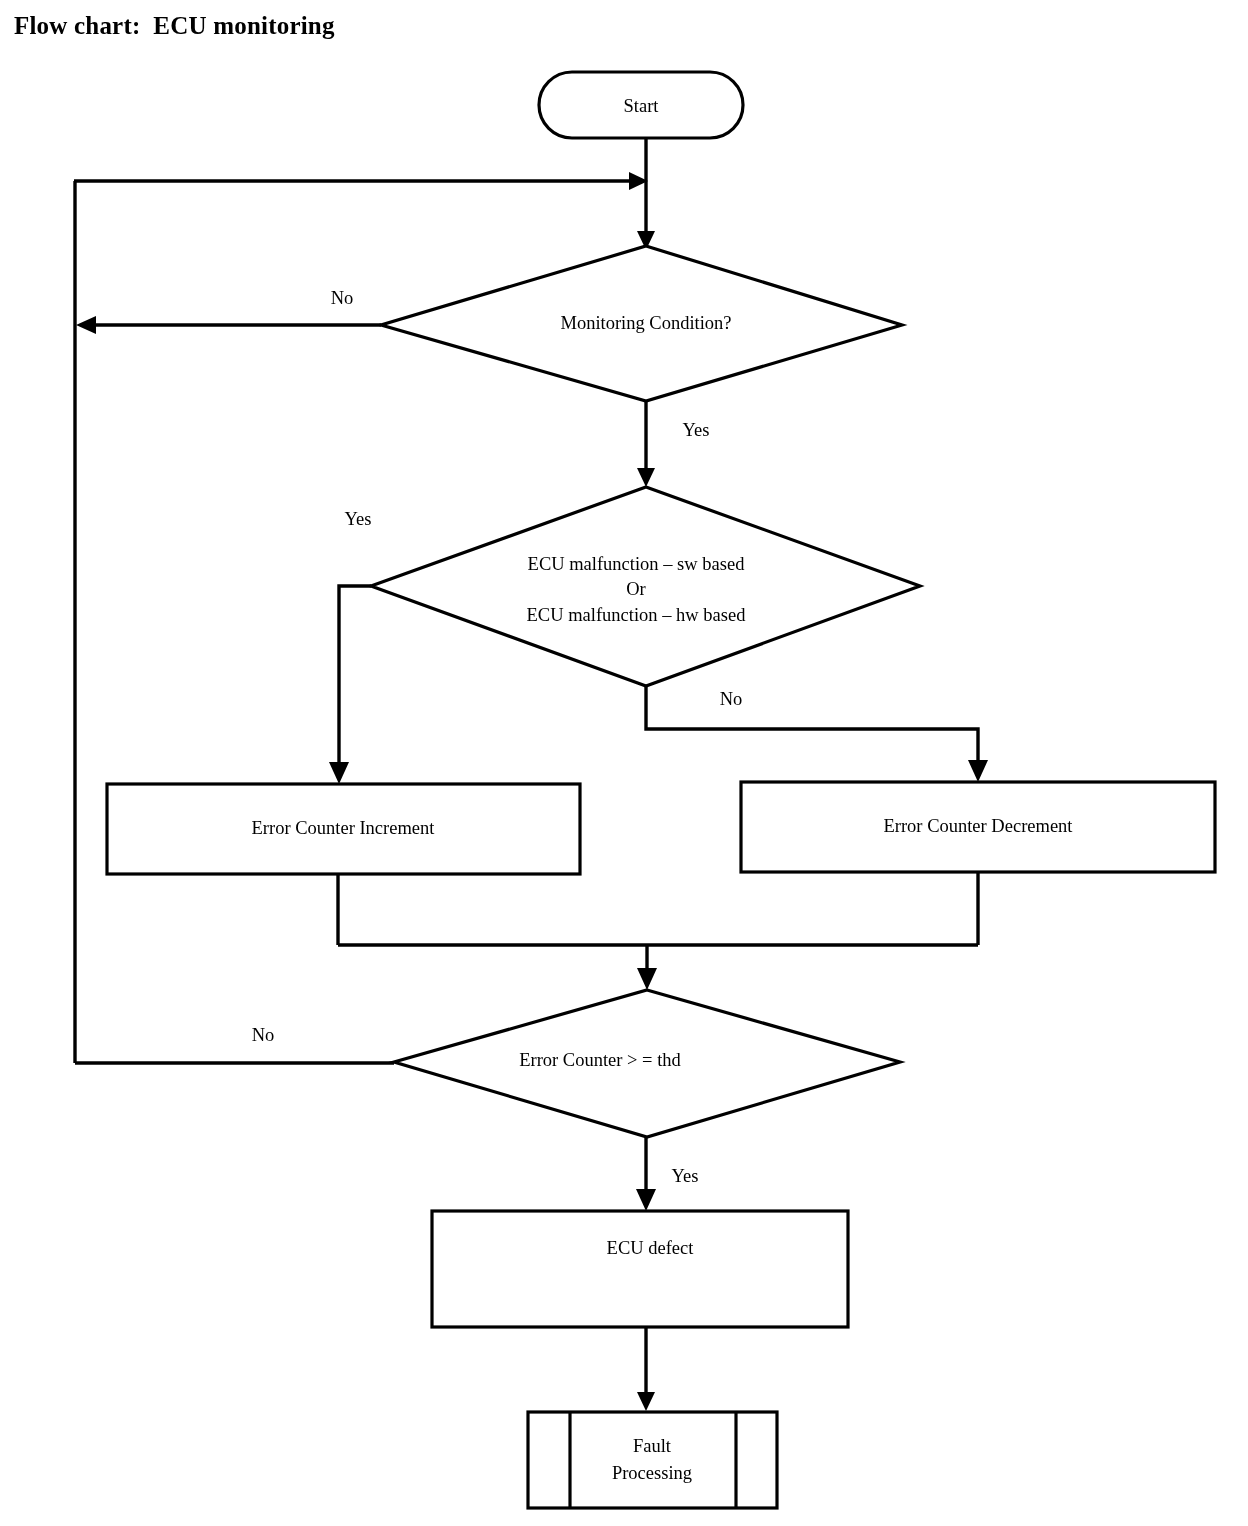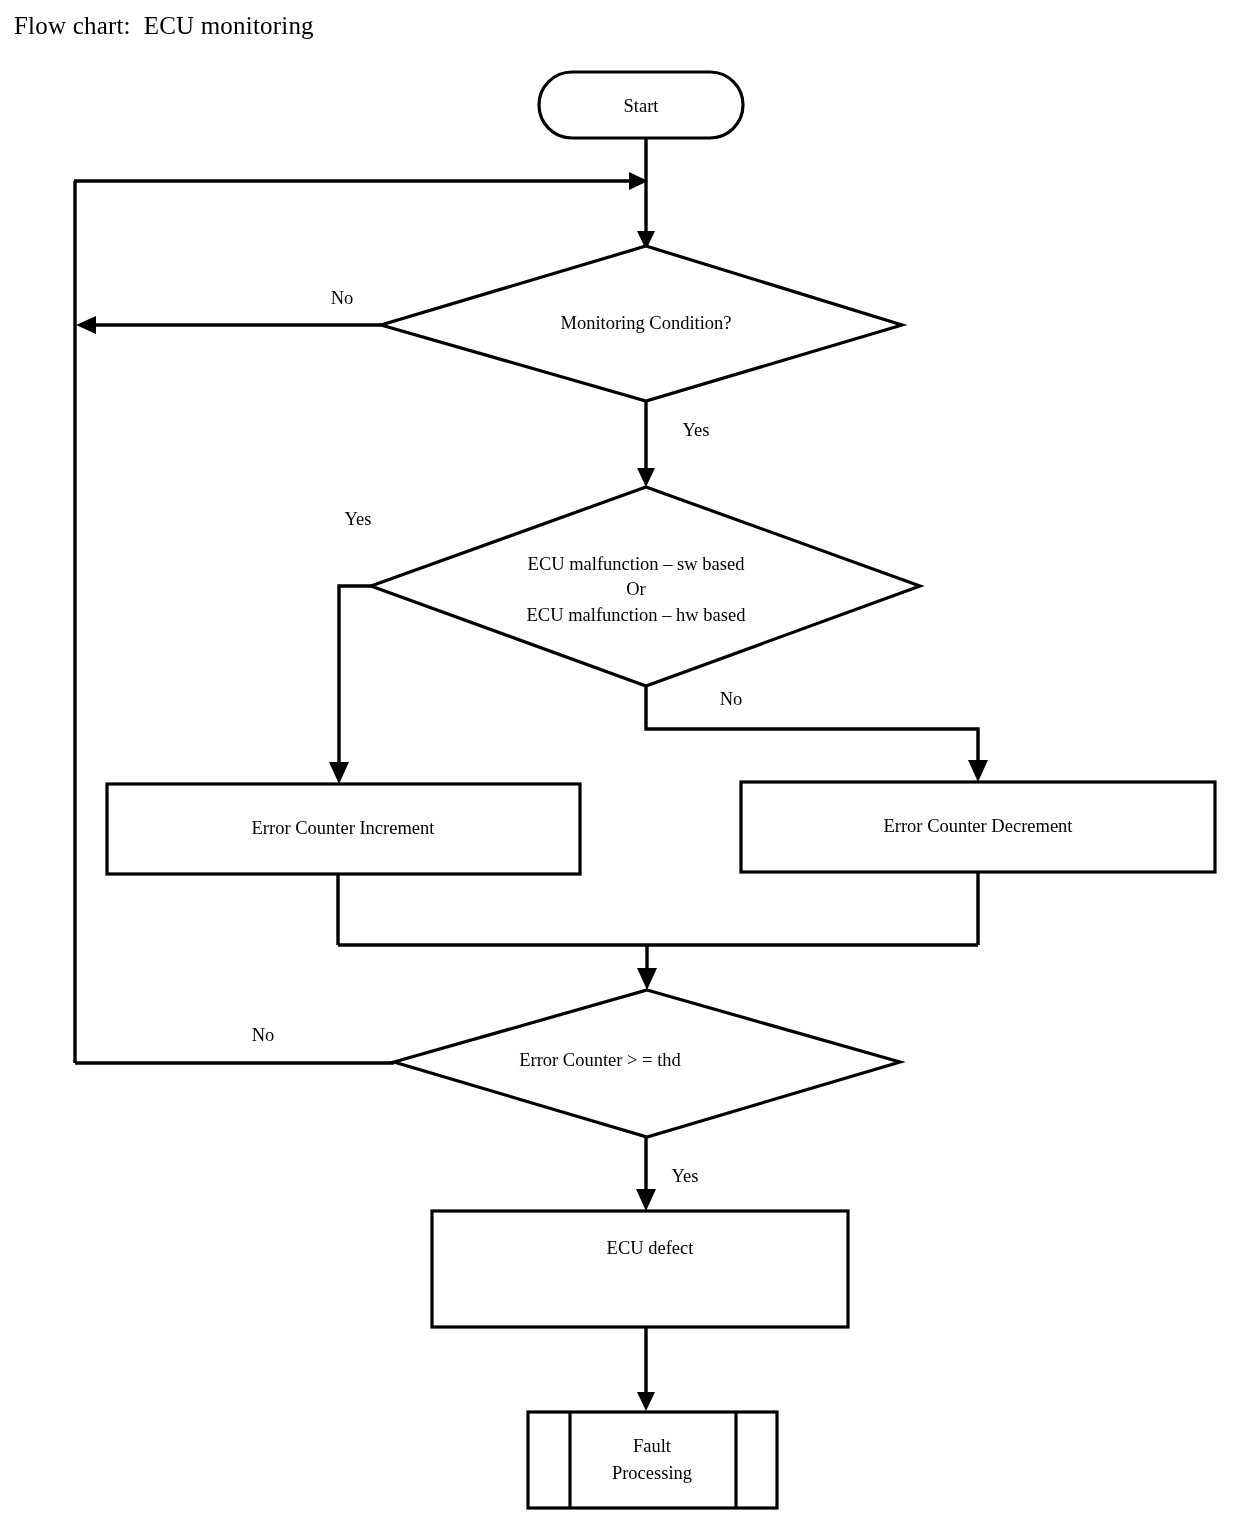--- a/index.html
+++ b/index.html
@@ -17,21 +17,21 @@
     width: 1248px;
     height: 1526px;
     background: #ffffff;
     overflow: hidden;
   }
   #chart-title {
     position: absolute;
     left: 14px;
     top: 12px;
     font-size: 25px;
-    font-weight: normal;
+    font-weight: bold;
     letter-spacing: 0.2px;
     white-space: pre;
   }
   #flow-svg {
     position: absolute;
     left: 0;
     top: 0;
     width: 1248px;
     height: 1526px;
   }

